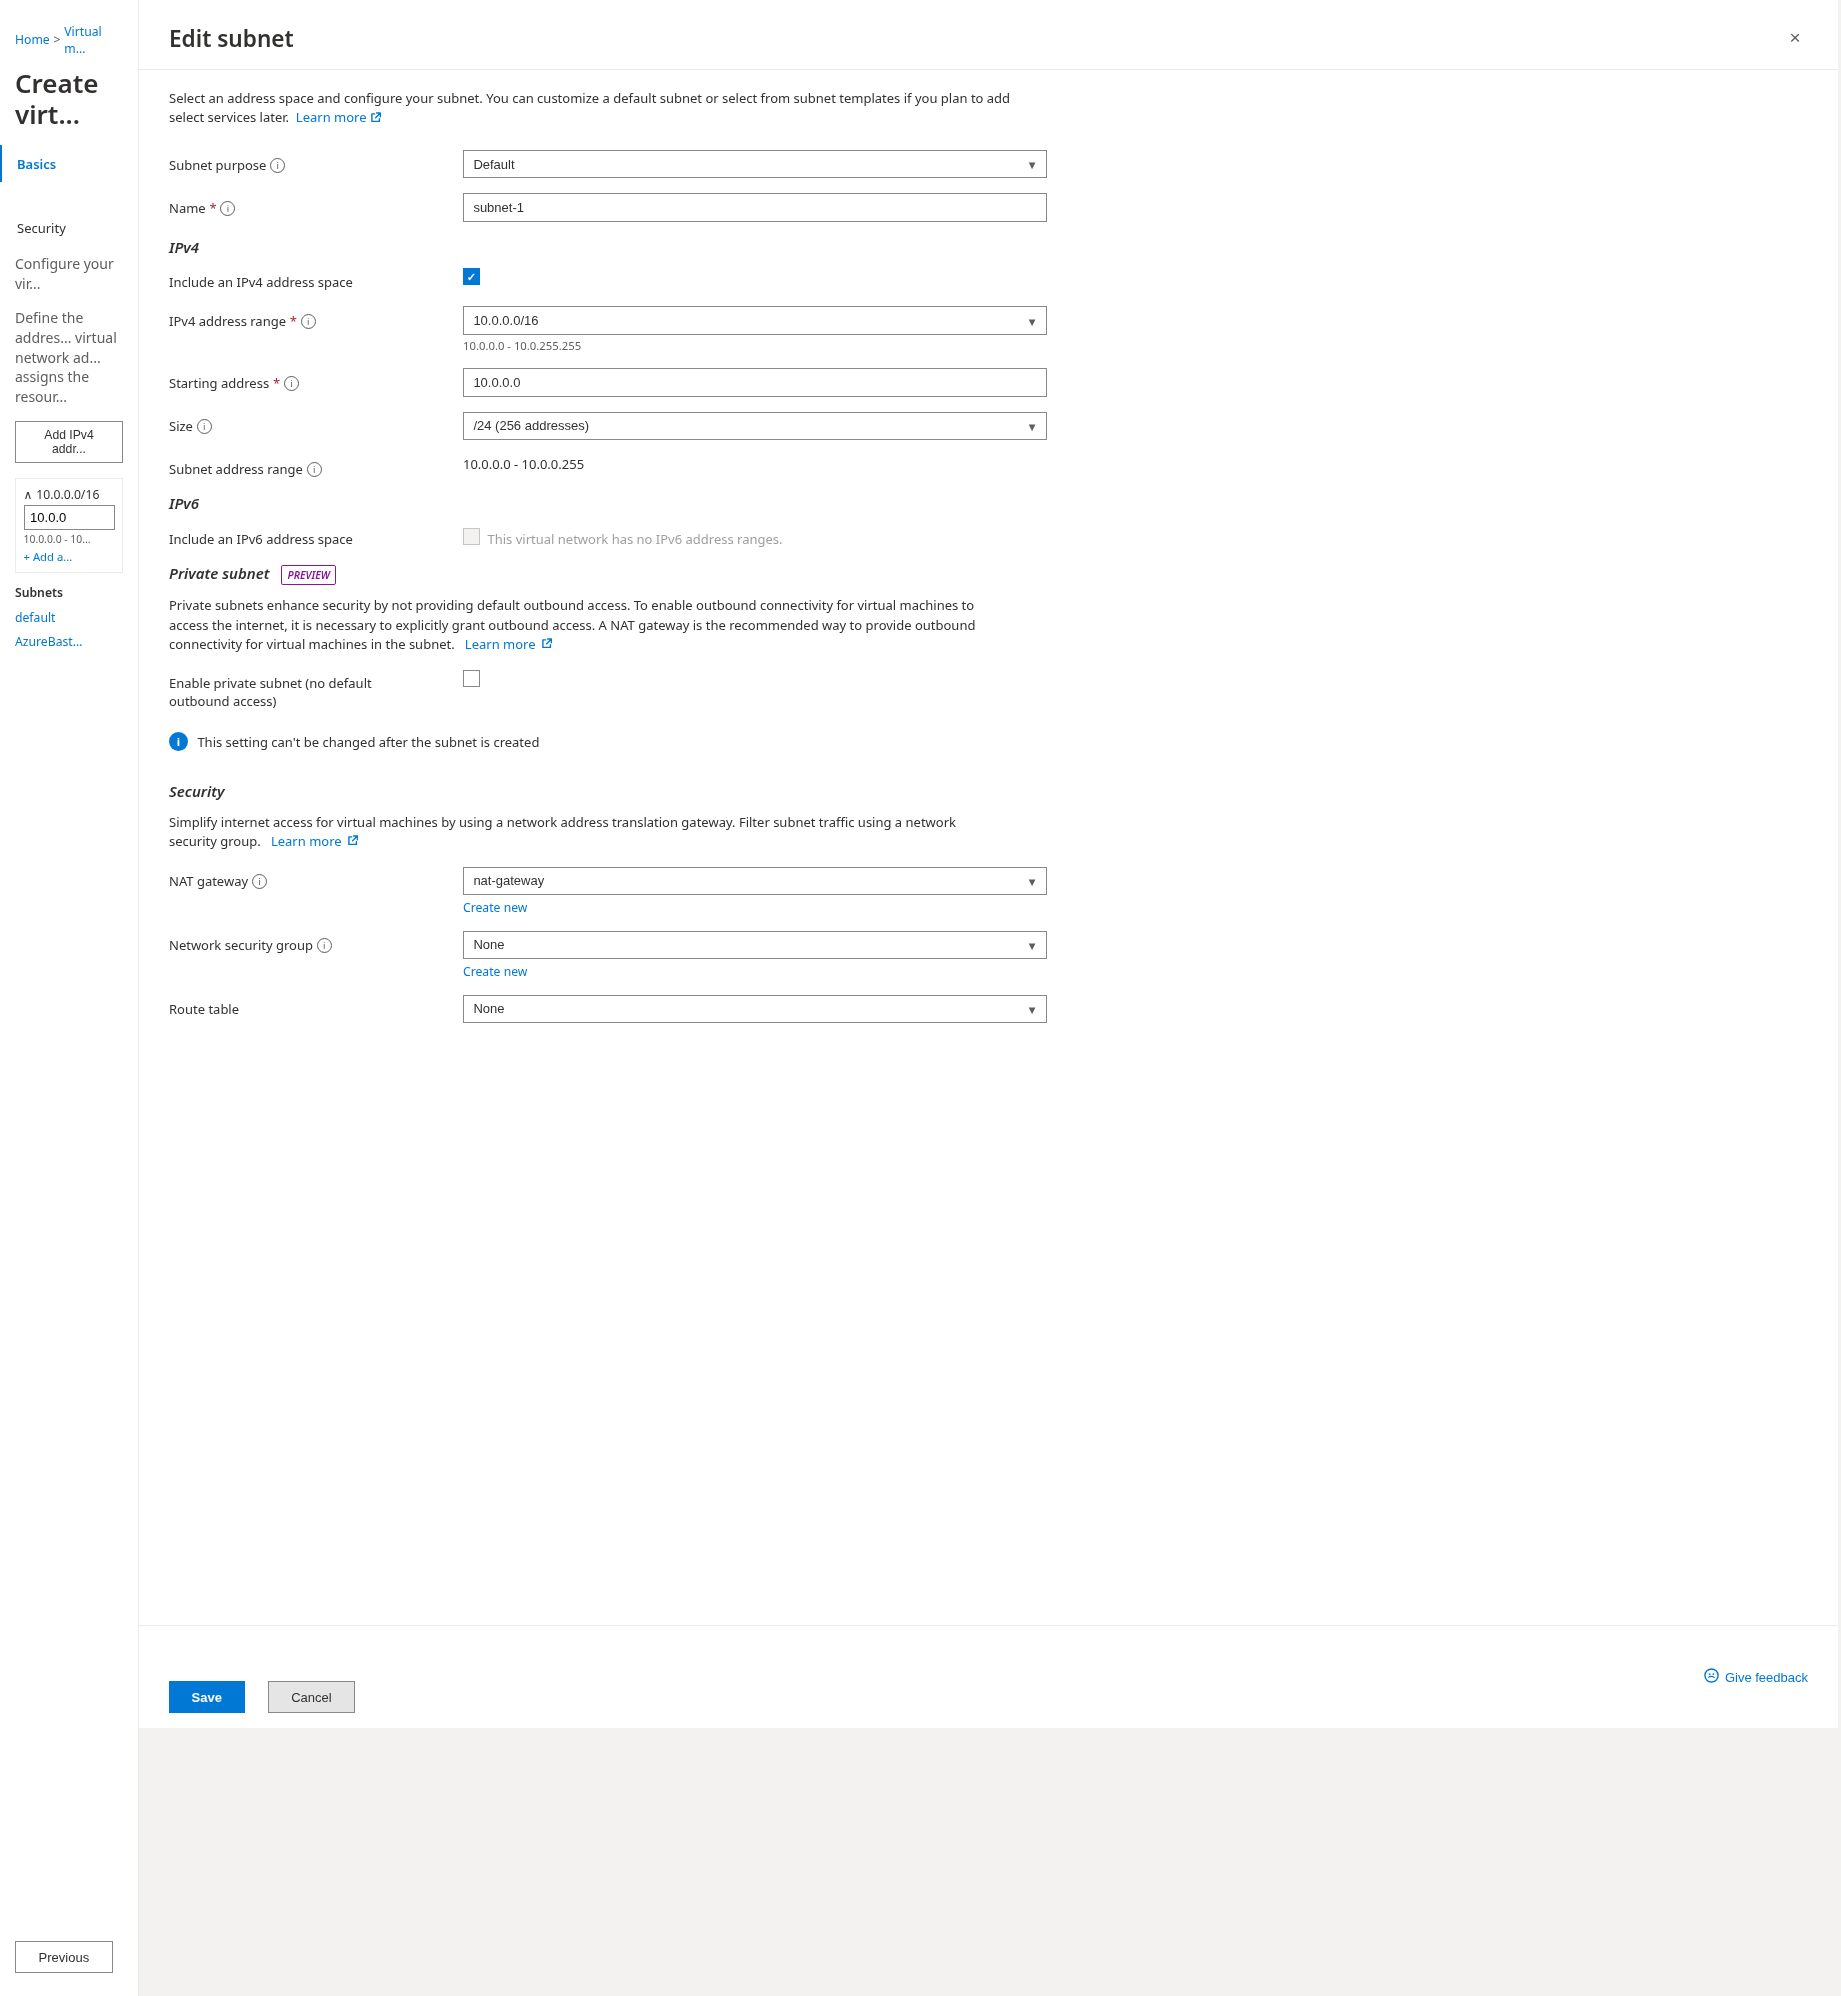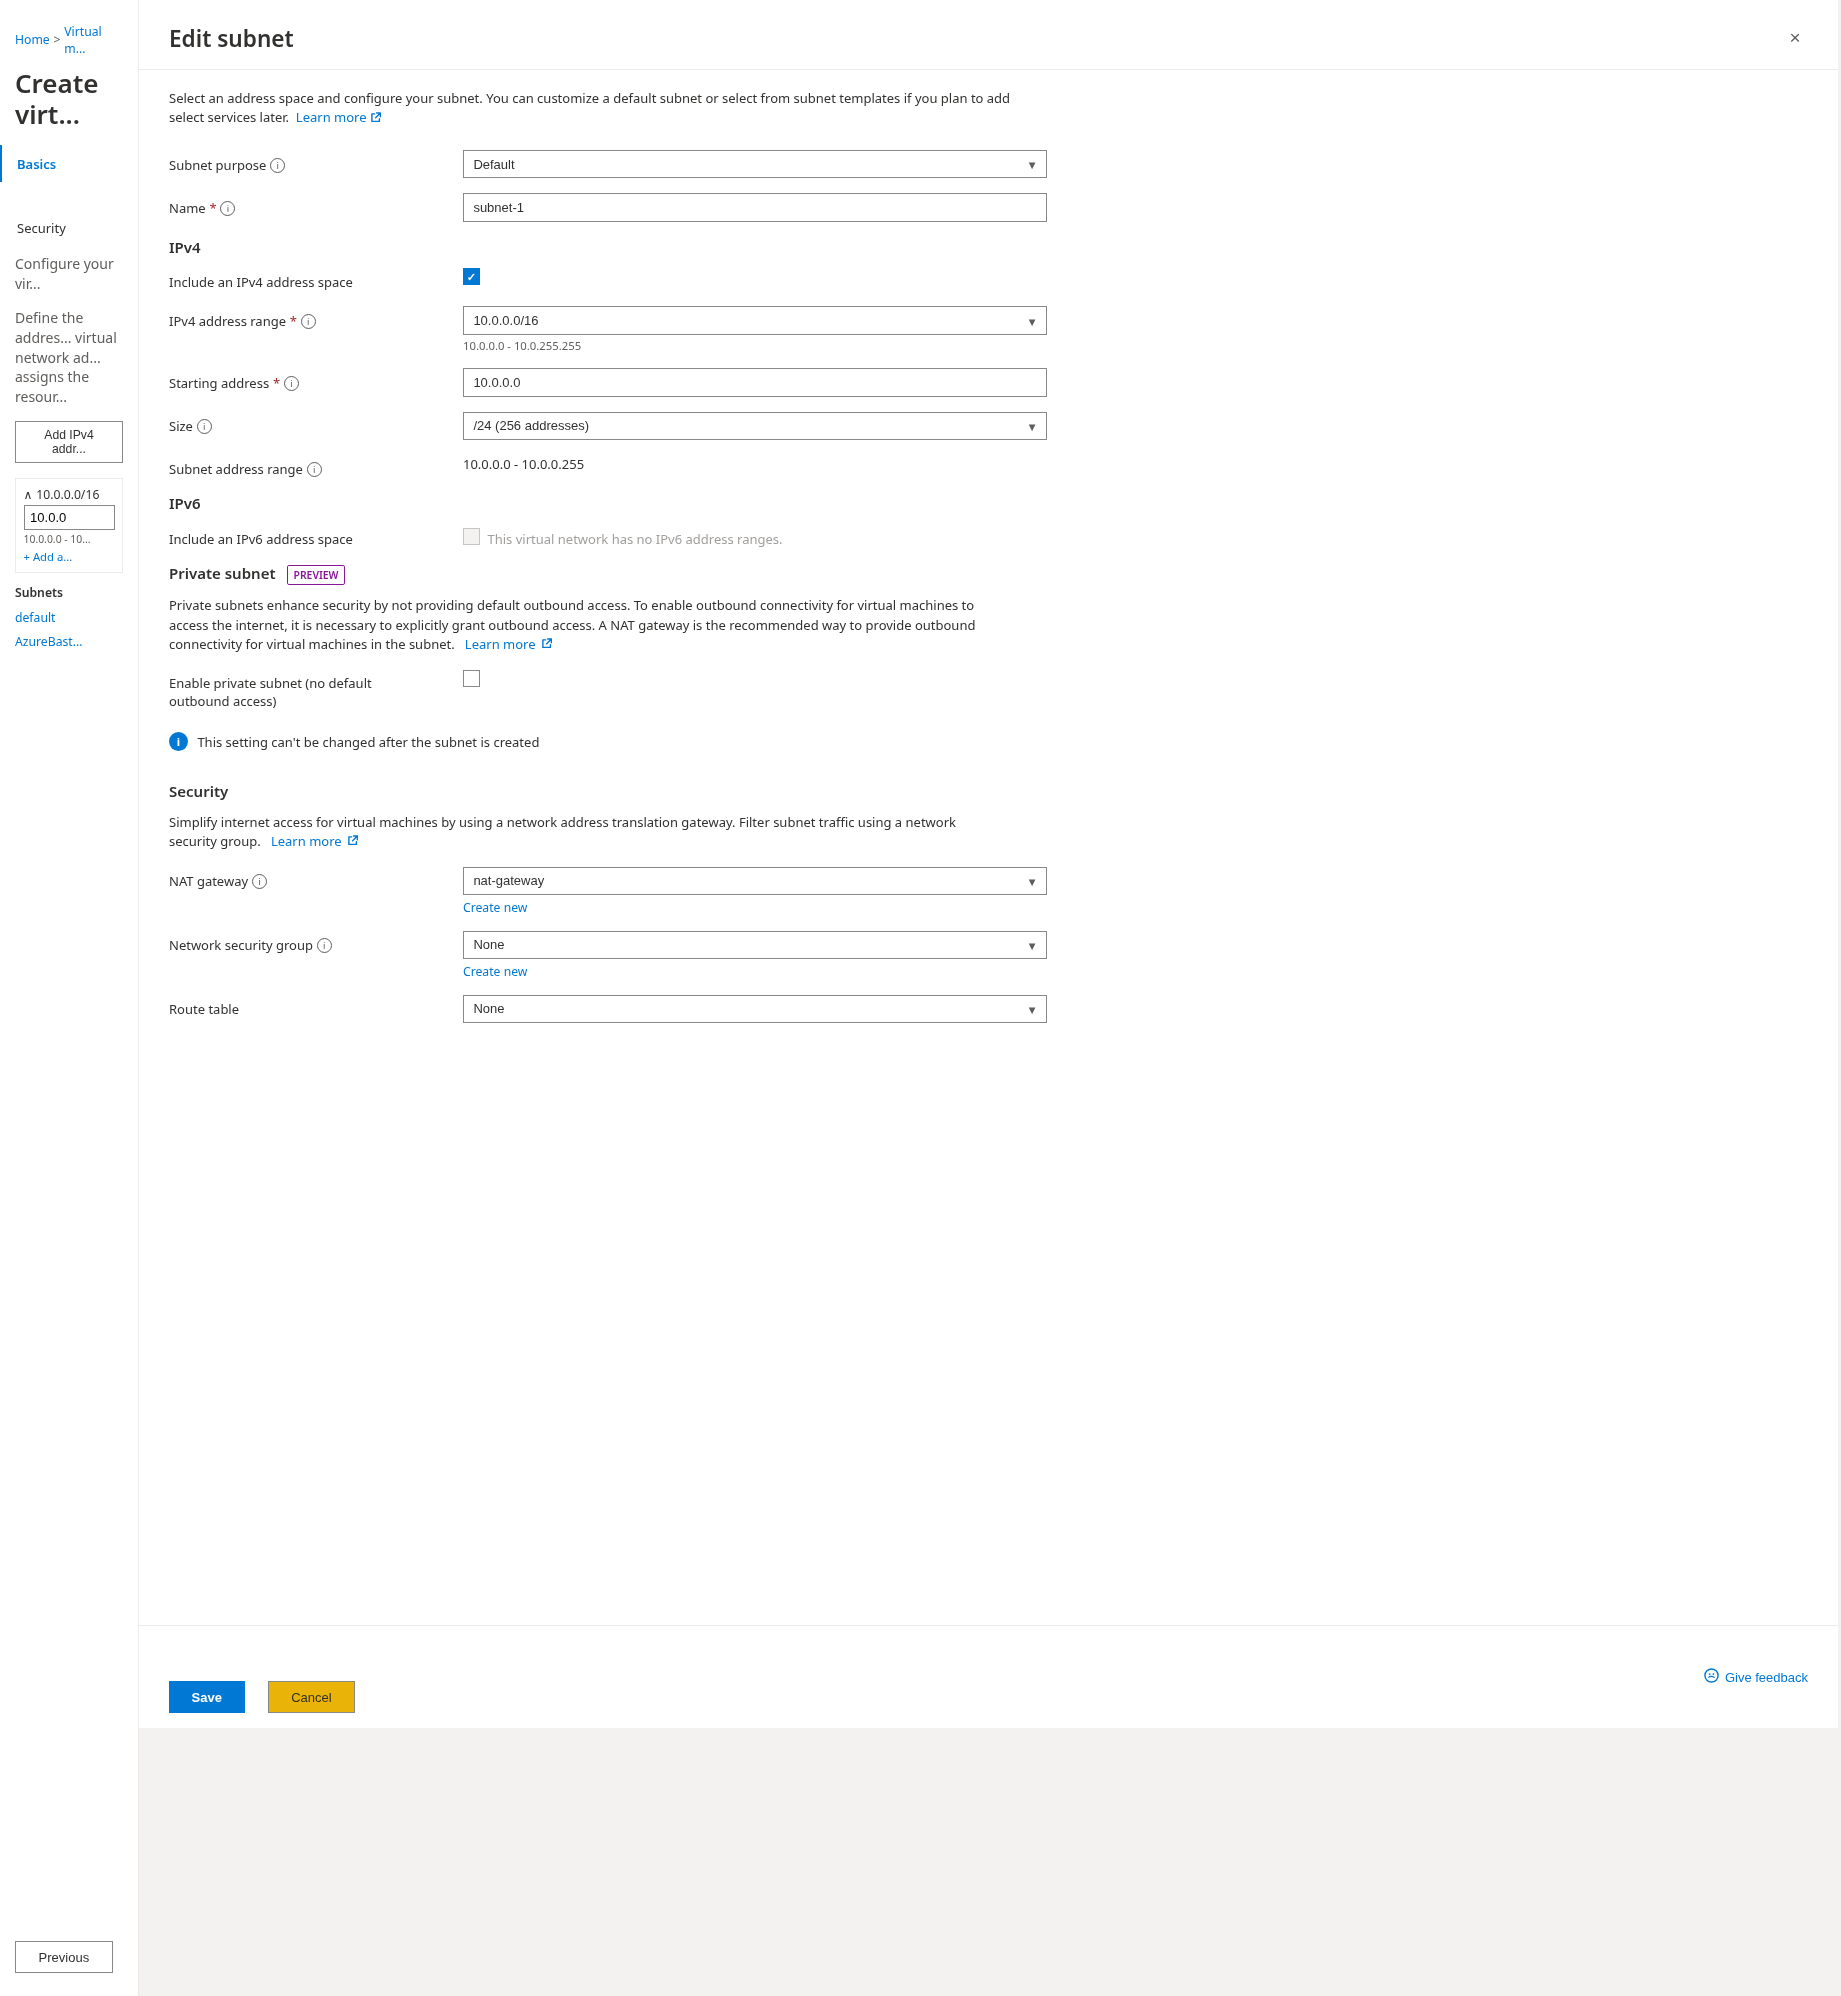--- a/index.html
+++ b/index.html
@@ -298,20 +298,21 @@
       color: #605e5c;
       margin-top: 3.8px;
     }
 
     .section-heading {
       font-size: 15px;
       font-weight: 600;
       color: #323130;
       margin-bottom: 11.3px;
       margin-top: 7.5px;
+      font-style: italic;
     }
 
     .checkbox-wrapper {
       display: flex;
       align-items: center;
       gap: 7.5px;
     }
 
     .checkbox-custom {
       width: 17px;
@@ -433,21 +434,21 @@
       background: #0078d4;
       color: #fff;
       border: none;
       font-size: 13px;
       cursor: pointer;
       font-weight: 600;
     }
 
     .btn-secondary {
       padding: 7.5px 22.6px;
-      background: #eab308;
+      background: #e5e5e5;
       color: #323130;
       border: 0.9px solid #8a8886;
       font-size: 13px;
       cursor: pointer;
     }
 
     .footer-prev-btn {
       padding: 7.5px 22.6px;
       background: #fff;
       color: #323130;

